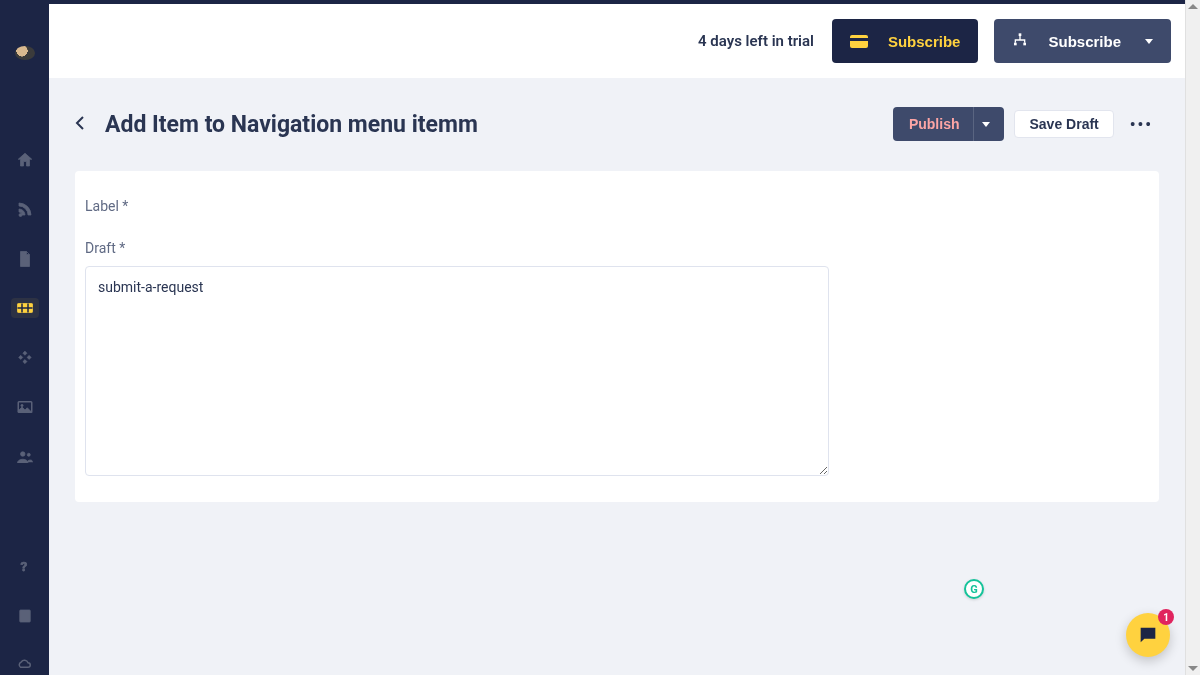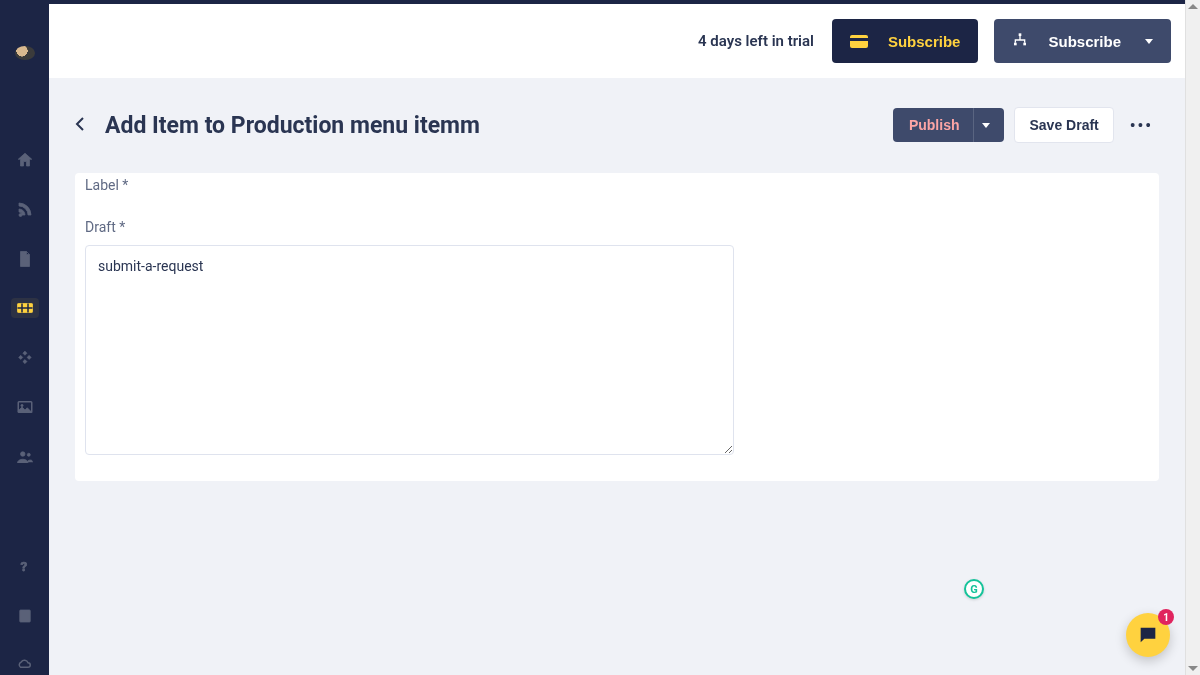--- a/index.html
+++ b/index.html
@@ -191,40 +191,40 @@
   }
   .btn-publish .caret {
     width: 0; height: 0;
     border-left: 4px solid transparent;
     border-right: 4px solid transparent;
     border-top: 5px solid #fff;
   }
   .btn-savedraft {
     background: #fff;
     color: #2a3552;
-    height: 36px;
+    height: 28px;
     padding: 0 14px;
     border-radius: 4px;
     border: 1px solid #e2e5ee;
     font-size: 14px;
     font-weight: 600;
     cursor: pointer;
   }
   .more-dots {
     cursor: pointer;
     padding: 0 6px;
     color: #2a3552;
     letter-spacing: 2px;
     font-weight: 700;
   }
 
   .card {
     background: #fff;
     border-radius: 4px;
-    padding: 4px 0 22px 0;
+    padding: 27px 0 22px 0;
   }
   .card-inner {
     padding: 0 10px 0 10px;
     max-width: 820px;
   }
   .field-label {
     font-size: 14px;
     color: #606a84;
     margin-bottom: 10px;
     padding-left: 0;
@@ -236,21 +236,21 @@
     border: 1px solid #dfe3ee;
     border-radius: 4px;
     padding: 0 12px;
     font-size: 14px;
     color: #2a3552;
     outline: none;
     background: #fff;
   }
   .field-group { margin-bottom: 26px; padding-left: 0; }
   .textarea {
-    width: 649px;
+    width: 744px;
     height: 210px;
     border: 1px solid #dfe3ee;
     border-radius: 4px;
     padding: 12px;
     font-size: 14px;
     color: #2a3552;
     outline: none;
     resize: both;
     font-family: inherit;
     background: #fff;
@@ -396,21 +396,21 @@
 </header>
 
 <main class="page">
   <div class="page-head">
     <div class="left">
       <span class="back-chev">
         <svg width="10" height="14" viewBox="0 0 10 14">
             <path d="M8 1L2 7l6 6" fill="none" stroke="#2a3552" stroke-width="2"></path>
           </svg>
       </span>
-      <h1 class="page-title">Add Item to Production menu itemm</h1>
+      <h1 class="page-title">Add Item to Navigation menu itemm</h1>
     </div>
     <div class="right">
       <button class="btn-publish">
         <span>Publish</span>
         <span class="sep"></span>
         <span class="caret"></span>
       </button>
       <button class="btn-savedraft">
         <span>Save Draft</span>
       </button>

